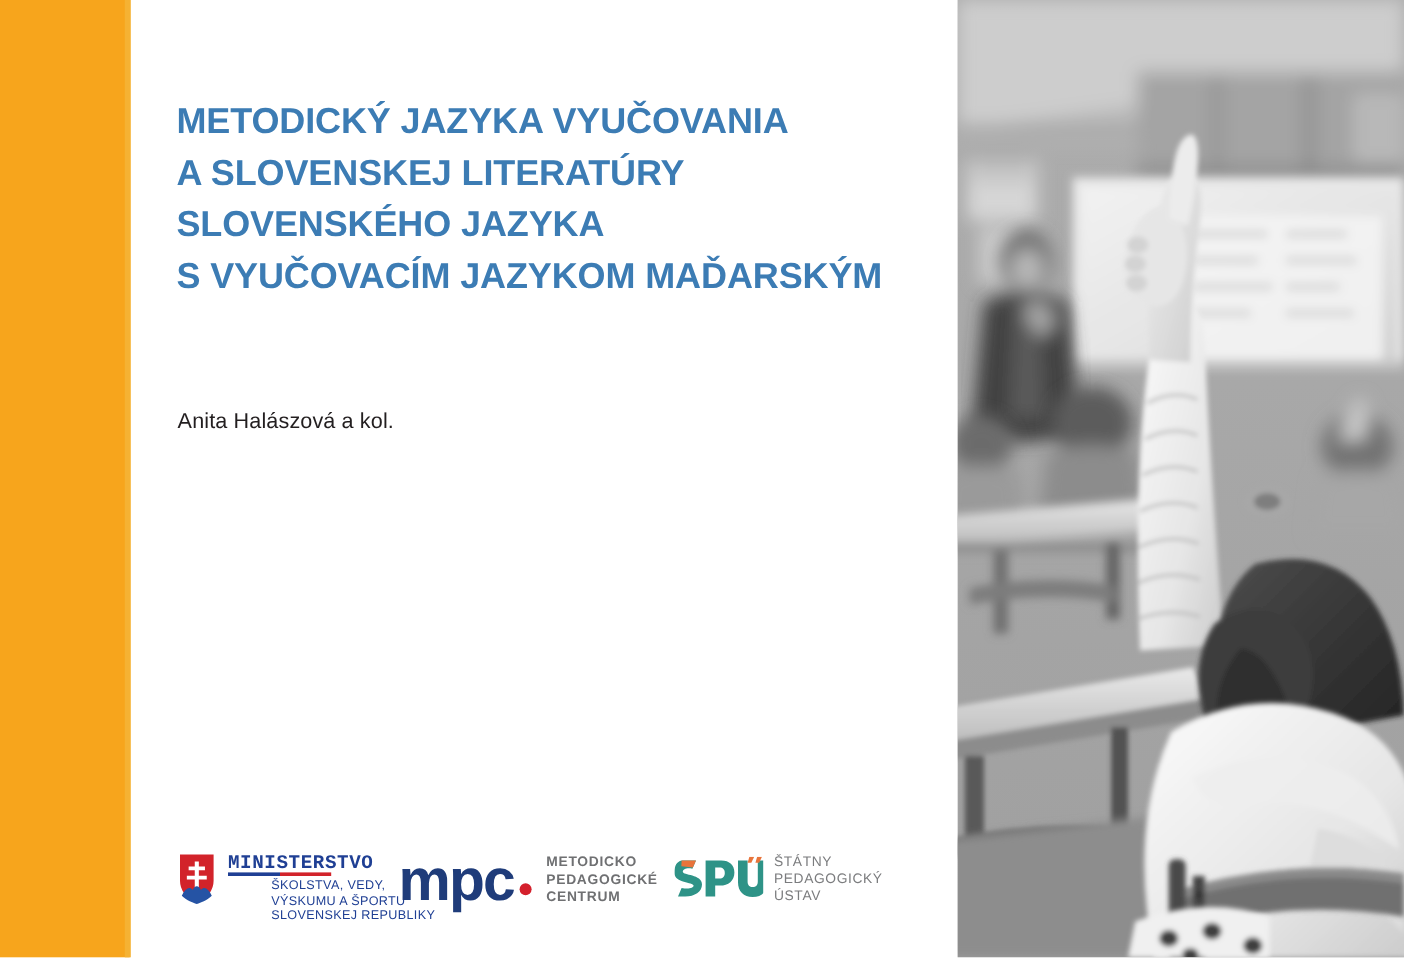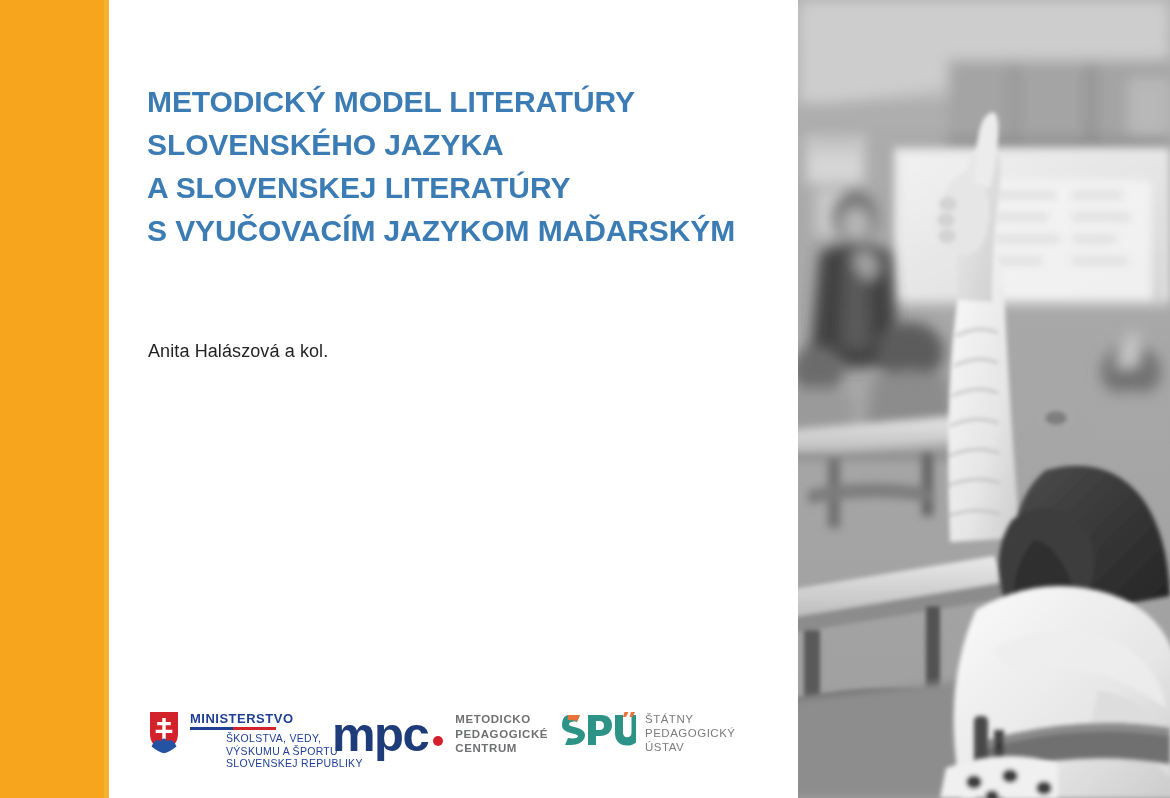--- a/index.html
+++ b/index.html
@@ -80,25 +80,26 @@
     align-items: flex-start;
   }
   .coat-of-arms {
     width: 34px;
     height: 44px;
     margin-right: 9px;
     flex: 0 0 auto;
   }
   .ministry-text { padding-top: 3px; }
   .ministry-head {
-    font-size: 13px;
+    font-size: 16px;
     font-weight: bold;
     color: #1f3f94;
     letter-spacing: 0.5px;
     line-height: 12px;
+    font-family: Liberation Mono, monospace;
   }
   .ministry-rule {
     width: 86px;
     height: 3px;
     margin: 1.5px 0 2.5px 0;
     background: linear-gradient(to right, #1f3f94 0 50%, #d2232a 50% 100%);
   }
   .ministry-sub {
     font-size: 10.5px;
     font-weight: normal;
@@ -138,21 +139,21 @@
     letter-spacing: 0.6px;
     line-height: 14.5px;
     white-space: pre-line;
   }
 
   
   .logo-spu {
     position: absolute;
     left: 415px; top: 6px;
     display: flex;
-    align-items: flex-start;
+    align-items: flex-end;
   }
   .spu-mark { width: 74px; height: 40px; flex: 0 0 auto; }
   .spu-text {
     margin-left: 9px;
     font-size: 11.5px;
     color: #7b7c7e;
     letter-spacing: 0.5px;
     line-height: 14px;
     white-space: pre-line;
   }
@@ -170,23 +171,23 @@
 </style>
 </head>
 <body>
 
 <div class="cover">
 
   <div class="orange-bar"></div>
   <div class="orange-bar-edge"></div>
 
   <div class="title-block">
-    <div class="title-line">METODICKÝ MODEL LITERATÚRY</div>
+    <div class="title-line">METODICKÝ JAZYKA VYUČOVANIA</div>
+    <div class="title-line">A SLOVENSKEJ LITERATÚRY</div>
     <div class="title-line">SLOVENSKÉHO JAZYKA</div>
-    <div class="title-line">A SLOVENSKEJ LITERATÚRY</div>
     <div class="title-line">S VYUČOVACÍM JAZYKOM MAĎARSKÝM</div>
   </div>
 
   <div class="author">Anita Halászová a kol.</div>
 
   <div class="logo-strip">
 
     <div class="logo-ministry">
       <svg class="coat-of-arms" viewBox="0 0 34 44">
         <path d="M2 1 H32 V24 C32 34 24 40 17 43 C10 40 2 34 2 24 Z" fill="#d2232a" stroke="#ffffff" stroke-width="2"></path>

